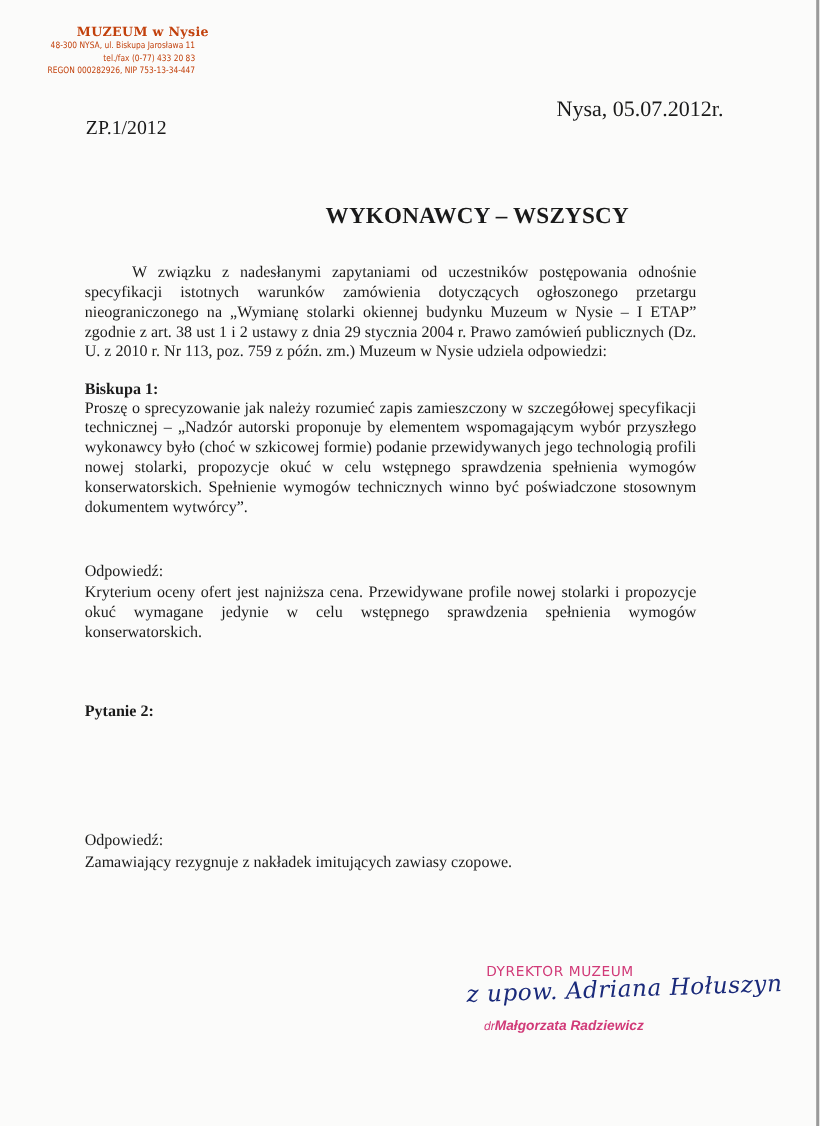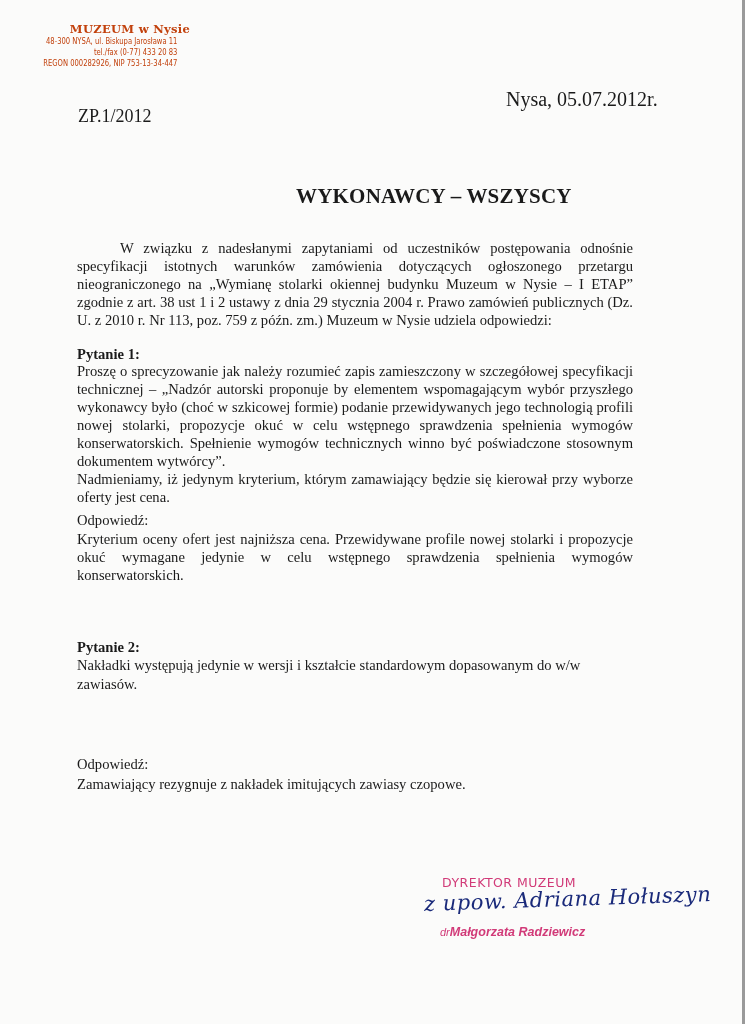--- a/index.html
+++ b/index.html
@@ -41,31 +41,29 @@
   <div class="l">tel./fax (0-77) 433 20 83</div>
   <div class="l">REGON 000282926, NIP 753-13-34-447</div>
 </div>
 
 <div class="date">Nysa, 05.07.2012r.</div>
 <div class="ref">ZP.1/2012</div>
 <div class="addr">WYKONAWCY – WSZYSCY</div>
 
 <div class="block just intro">W związku z nadesłanymi zapytaniami od uczestników postępowania odnośnie specyfikacji istotnych warunków zamówienia dotyczących ogłoszonego przetargu nieograniczonego na „Wymianę stolarki okiennej budynku Muzeum w Nysie – I ETAP” zgodnie z art. 38 ust 1 i 2 ustawy z dnia 29 stycznia 2004 r. Prawo zamówień publicznych (Dz. U. z 2010 r. Nr 113, poz. 759 z późn. zm.) Muzeum w Nysie udziela odpowiedzi:</div>
 
-<div class="block q1h">Pytanie 1:</div>
+<div class="block q1h">Biskupa 1:</div>
 <div class="block q1">
   <div class="just">Proszę o sprecyzowanie jak należy rozumieć zapis zamieszczony w szczegółowej specyfikacji technicznej – „Nadzór autorski proponuje by elementem wspomagającym wybór przyszłego wykonawcy było (choć w szkicowej formie) podanie przewidywanych jego technologią profili nowej stolarki, propozycje okuć w celu wstępnego sprawdzenia spełnienia wymogów konserwatorskich. Spełnienie wymogów technicznych winno być poświadczone stosownym dokumentem wytwórcy”.</div>
-  <div class="just">Nadmieniamy, iż jedynym kryterium, którym zamawiający będzie się kierował przy wyborze oferty jest cena.</div>
 </div>
 <div class="block a1h">Odpowiedź:</div>
 <div class="block just a1">Kryterium oceny ofert jest najniższa cena. Przewidywane profile nowej stolarki i propozycje okuć wymagane jedynie w celu wstępnego sprawdzenia spełnienia wymogów konserwatorskich.</div>
 
 <div class="block q2h">Pytanie 2:</div>
 <div class="block q2">
-  <div>Nakładki występują jedynie w wersji i kształcie standardowym dopasowanym do w/w zawiasów.</div>
 </div>
 <div class="block a2h">Odpowiedź:</div>
 <div class="block a2">Zamawiający rezygnuje z nakładek imitujących zawiasy czopowe.</div>
 
 <div class="sig-stamp">DYREKTOR MUZEUM</div>
 <div class="sig-hand">z upow. Adriana Hołuszyn</div>
 <div class="sig-name">
   <span class="dr">dr</span><span>Małgorzata Radziewicz</span>
 </div>
 

